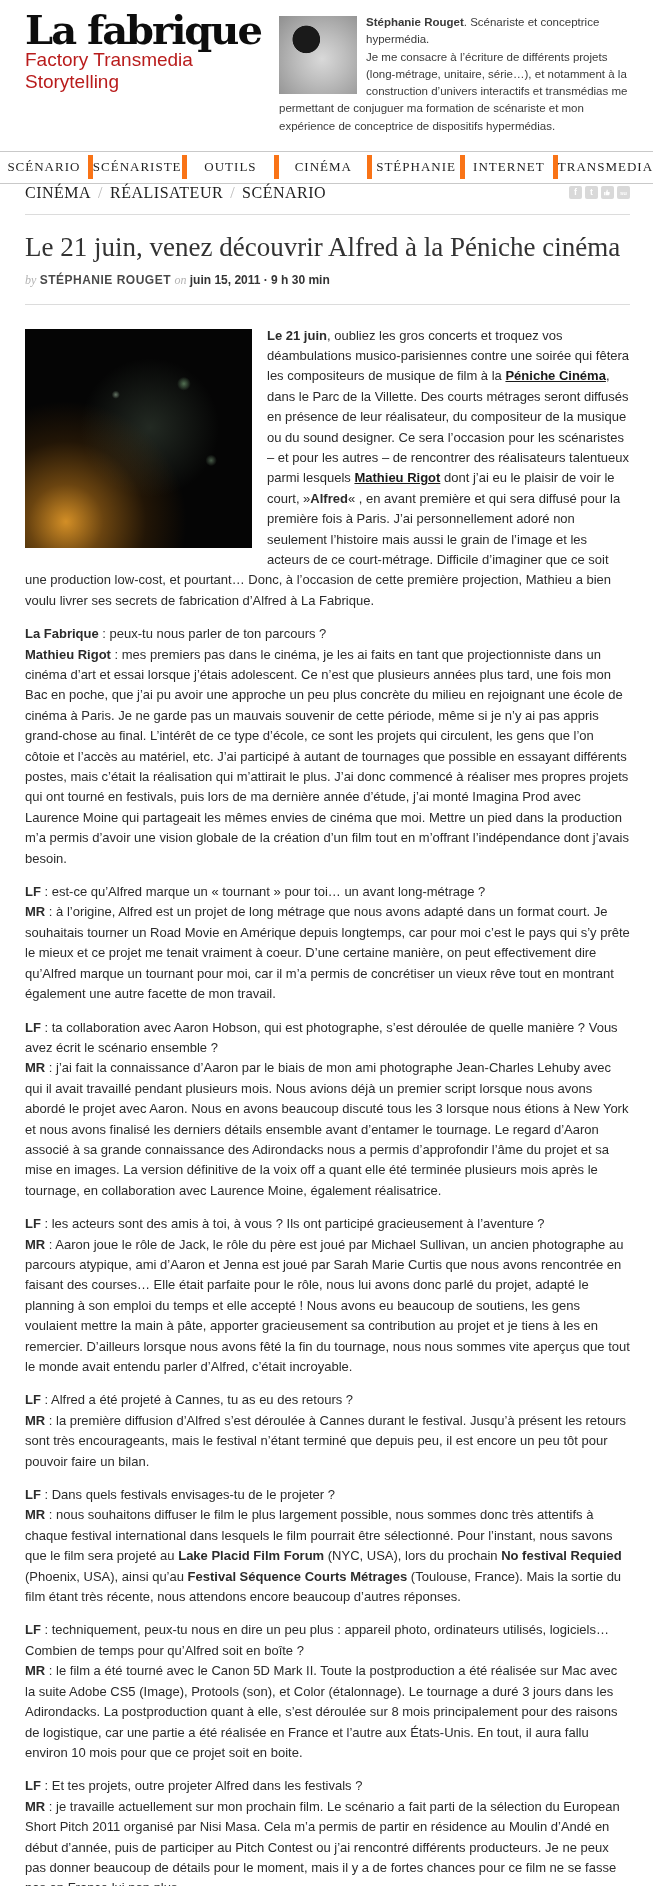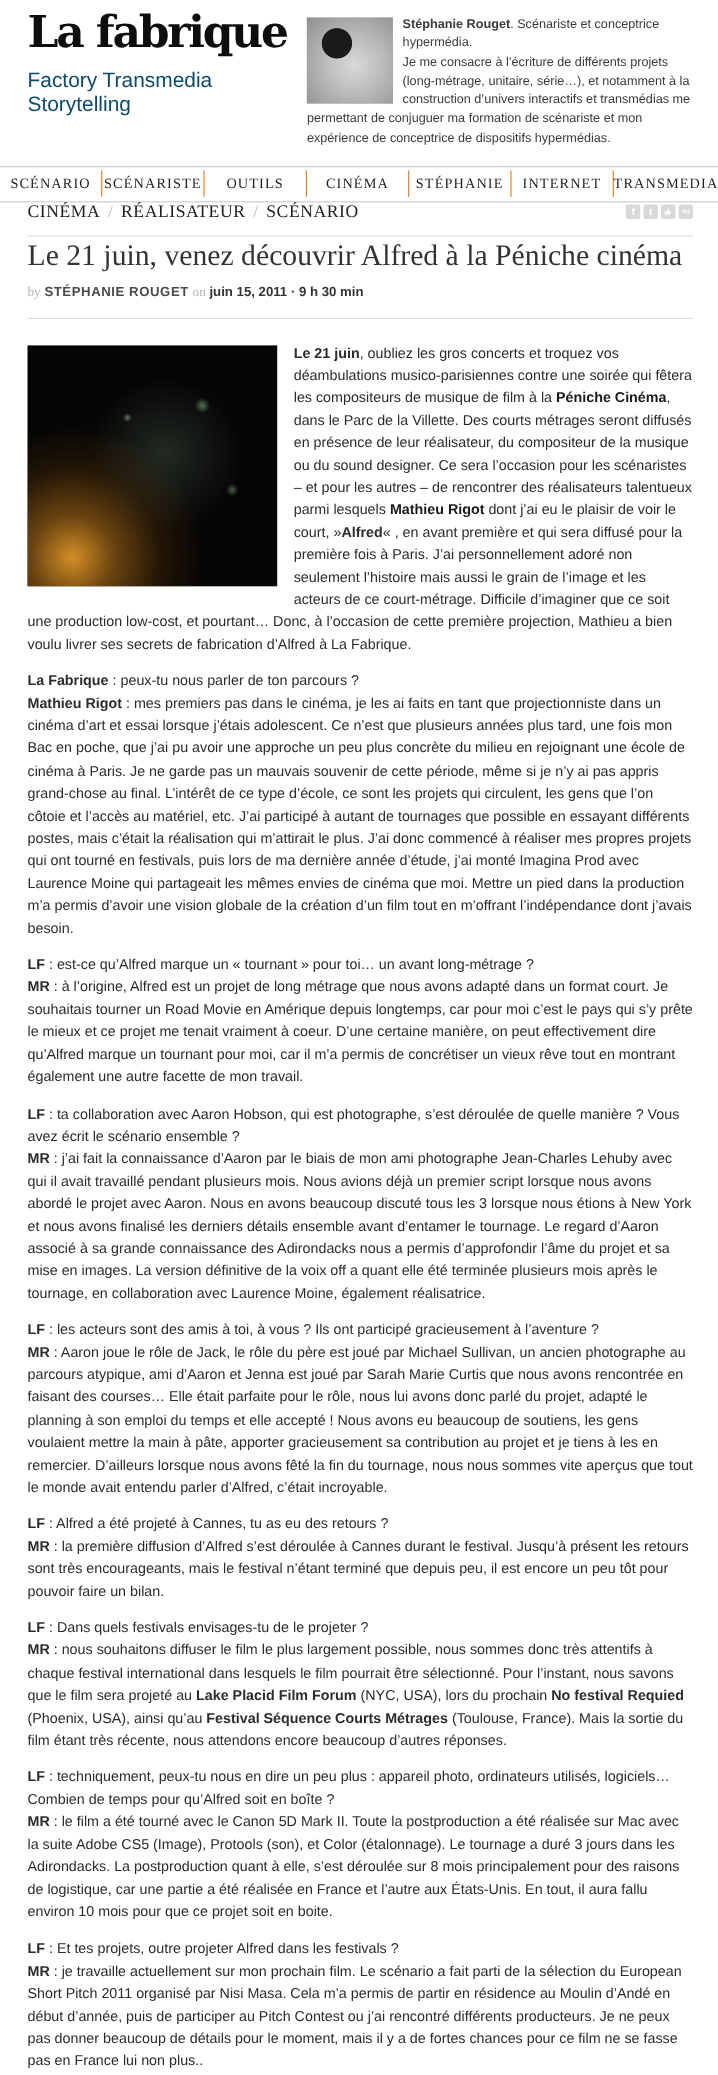--- a/index.html
+++ b/index.html
@@ -16,23 +16,22 @@
   .logo-block{width:238px;flex:0 0 238px;}
   .logo-line{
     font-family:"DejaVu Serif", serif;
     font-weight:bold;
     font-size:40px;
     line-height:0.98;
     letter-spacing:-2px;
     color:#0d0d0d;
   }
   .tagline{
-    margin-top:14px;
     font-size:19px;
-    color:#0c4a6e;
+    color:#b91c1c;
     letter-spacing:0px;
   }
   .about{flex:1;font-size:11.5px;line-height:1.5;color:#3a3a3a;padding-top:4px;margin-left:16px;}
   .about-photo{
     float:left;width:78px;height:78px;margin:2px 9px 3px 0;
     background:
       radial-gradient(circle at 35% 30%, #1a1a1a 0%, #1a1a1a 18%, transparent 19%),
       radial-gradient(circle at 55% 55%, #d9d9d9 0%, #bdbdbd 40%, #8f8f8f 100%),
       linear-gradient(135deg,#aaa,#777);
   }
@@ -44,21 +43,21 @@
     border-bottom:1px solid #c9c9c9;
     display:flex;
     height:31px;
     align-items:center;
   }
   .nav-item{
     flex:1;text-align:center;
     font-family:"Liberation Serif", serif;
     font-size:13px;letter-spacing:1px;
     color:#1f1f1f;text-decoration:none;
-    border-left:1px solid #f97316;
+    border-left:5px solid #f97316;
     padding:4px 0;cursor:pointer;
   }
   .nav-item:first-child{border-left:none;}
 
   
   .content{padding:0 23px 0 25px;}
   .breadcrumb-row{display:flex;align-items:center;}
   .breadcrumb{font-family:"Liberation Serif", serif;font-size:16px;letter-spacing:0.5px;color:#1e1e1e;}
   .bc-item{color:#1e1e1e;text-decoration:none;cursor:pointer;}
   .bc-sep{color:#b9b9b9;padding:0 7px;}
@@ -67,42 +66,42 @@
     width:13px;height:13px;background:#d9d9d9;border-radius:2px;
     display:flex;align-items:center;justify-content:center;
     color:#fff;font-size:9px;font-weight:bold;line-height:1;cursor:pointer;
   }
   .rule{border:0;border-top:1px solid #dcdcdc;margin:12px 0 0 0;}
 
   .post-title{
     font-family:"Liberation Serif", serif;
     font-weight:normal;
     font-size:27px;line-height:1.25;color:#333;
-    margin:1px 0 8px 0;
+    margin:16px 0 8px 0;
   }
   .byline{font-size:12px;color:#9a9a9a;margin-bottom:16px;}
-  .byline .lab{font-family:"Liberation Serif", serif;color:#b3b3b3;}
+  .byline .lab{font-family:"Liberation Serif", serif;font-style:italic;color:#b3b3b3;}
   .byline .author{font-weight:bold;color:#4a4a4a;letter-spacing:0.5px;}
   .byline .date{font-weight:bold;color:#333;}
 
   
   .article{margin-top:21px;font-size:13px;line-height:1.57;color:#2b2b2b;}
   .article p{margin:0 0 13px 0;}
   .art-img{
     float:left;width:227px;height:219px;margin:3px 15px 6px 0;
     background:
       radial-gradient(circle at 18% 88%, rgba(222,150,40,0.95) 0%, rgba(190,120,25,0.55) 14%, rgba(120,70,10,0.25) 30%, transparent 45%),
       radial-gradient(circle at 55% 45%, rgba(90,110,90,0.35) 0%, transparent 40%),
       radial-gradient(circle at 70% 25%, rgba(160,220,160,0.5) 0%, transparent 3%),
       radial-gradient(circle at 40% 30%, rgba(220,255,220,0.45) 0%, transparent 2%),
       radial-gradient(circle at 82% 60%, rgba(200,255,200,0.35) 0%, transparent 2.5%),
       #050505;
   }
   .b{font-weight:bold;}
-  .lnk{font-weight:bold;color:#1a1a1a;cursor:pointer;}
+  .lnk{font-weight:bold;text-decoration:underline;color:#1a1a1a;cursor:pointer;}
 </style>
 </head>
 <body>
 
 <div class="page">
 
   <div class="header">
     <div class="logo-block">
       <div class="logo-line">La fabrique</div>
       <div class="tagline">Factory Transmedia Storytelling</div>

